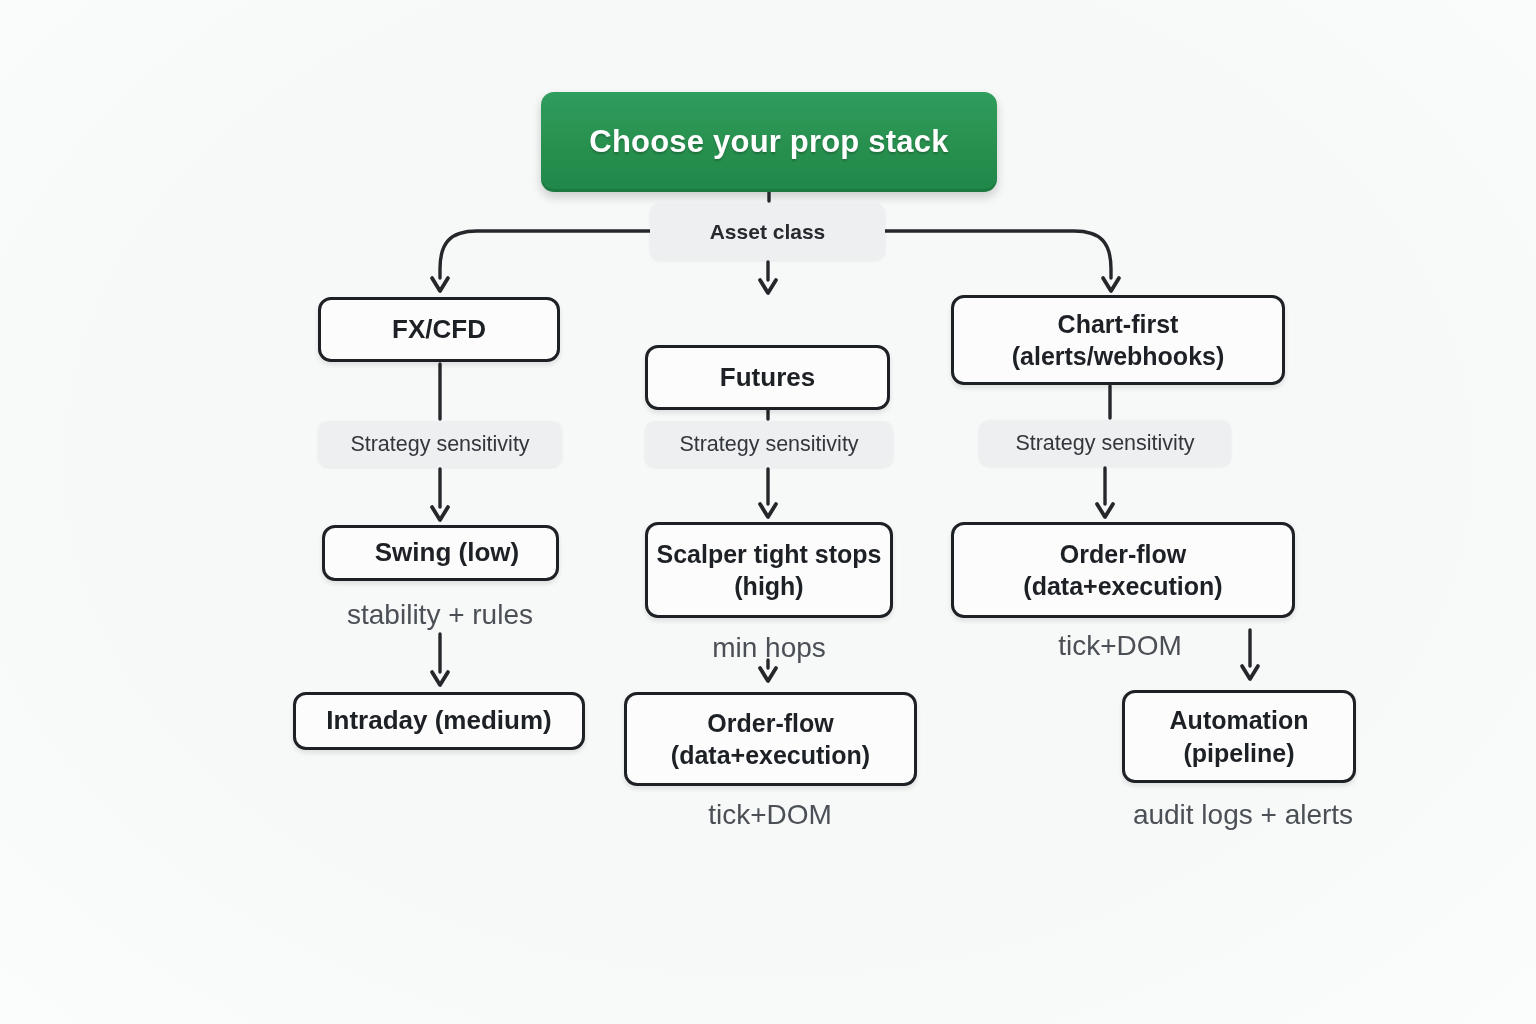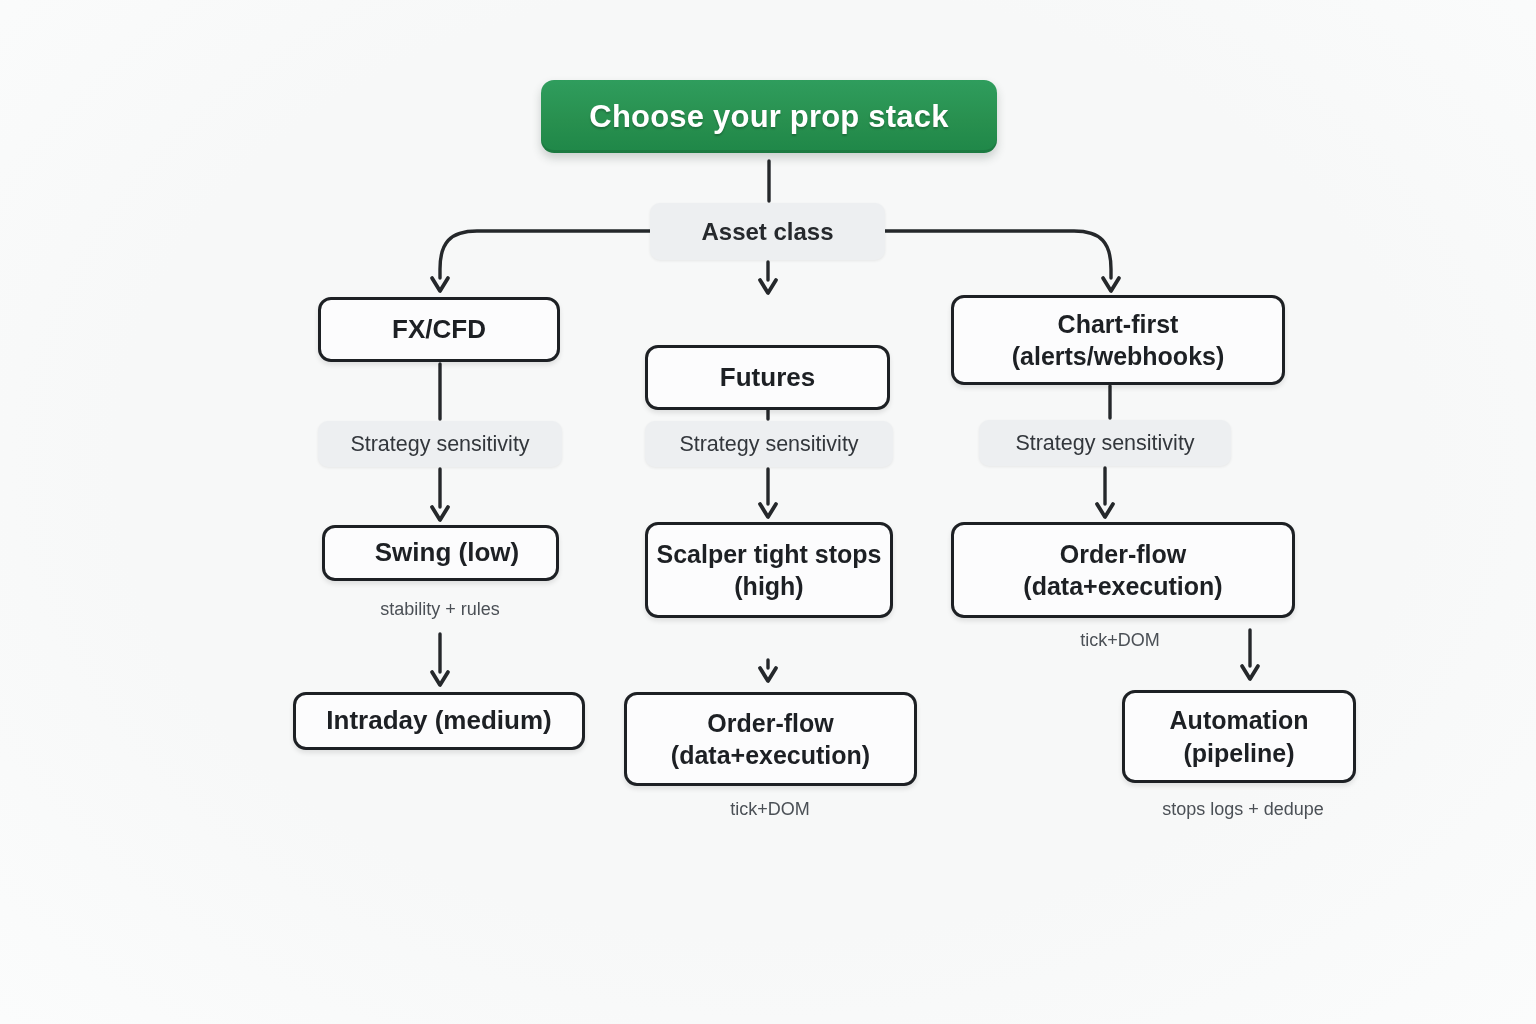--- a/index.html
+++ b/index.html
@@ -7,36 +7,36 @@
     position:relative;
     width:1536px;height:1024px;
     margin:0 auto;
     background:radial-gradient(ellipse at 50% 45%, #f7f8f8 60%, #fbfcfc 100%);
     overflow:hidden;
     font-family:"Liberation Sans", sans-serif;
   }
   .connectors{position:absolute;left:0;top:0;width:1536px;height:1024px;}
 
   .title-btn{
-    position:absolute;left:541px;top:80px;width:456px;height:73px;
+    position:absolute;left:541px;top:92px;width:456px;height:100px;
     background:linear-gradient(180deg,#2f9d5d 0%,#28904f 55%,#1f8748 100%);
     border-radius:13px;
     box-shadow:0 5px 10px rgba(40,60,50,.22), inset 0 -3px 0 rgba(0,0,0,.10);
     color:#ffffff;font-size:31px;font-weight:700;
     display:flex;align-items:center;justify-content:center;
     text-shadow:0 2px 2px rgba(0,0,0,.22);
     letter-spacing:.2px;
   }
   .pill{
     position:absolute;background:#edeff1;border-radius:10px;
     display:flex;align-items:center;justify-content:center;
     box-shadow:0 1px 3px rgba(0,0,0,.07);
     color:#33373c;
   }
-  .pill.root{left:650px;top:203px;width:235px;height:57px;font-size:24px;font-weight:600;color:#26292d;}
+  .pill.root{left:650px;top:203px;width:235px;height:57px;font-size:21px;font-weight:600;color:#26292d;}
   .pill.s1{left:318px;top:421px;width:244px;height:46px;font-size:21.5px;}
   .pill.s2{left:645px;top:421px;width:248px;height:46px;font-size:21.5px;}
   .pill.s3{left:979px;top:420px;width:252px;height:46px;font-size:21.5px;}
 
   .node{
     position:absolute;background:#fcfcfd;
     border:3.5px solid #1d2024;border-radius:13px;
     display:flex;align-items:center;justify-content:center;text-align:center;
     color:#1d2024;font-size:26px;font-weight:600;line-height:1.3;
     box-shadow:0 3px 5px rgba(0,0,0,.10);
@@ -46,21 +46,21 @@
   .node.futures{left:645px;top:297px;width:245px;height:65px;margin-top:48px;}
   .node.chart{left:951px;top:295px;width:334px;height:90px;font-size:25px;}
   .node.swing{left:322px;top:525px;width:237px;height:56px;padding-left:21px;}
   .node.scalper{left:645px;top:522px;width:248px;height:96px;font-size:25px;}
   .node.oflow3{left:951px;top:522px;width:344px;height:96px;font-size:25px;}
   .node.intraday{left:293px;top:692px;width:292px;height:58px;}
   .node.oflow2{left:624px;top:692px;width:293px;height:94px;font-size:25px;}
   .node.automation{left:1122px;top:690px;width:234px;height:93px;font-size:25px;}
 
   .caption{
-    position:absolute;color:#4b5056;font-size:18px;
+    position:absolute;color:#4b5056;font-size:28px;
     width:260px;text-align:center;
   }
   .cap-stability{left:310px;top:599px;}
   .cap-minhops{left:639px;top:632px;}
   .cap-tickdom3{left:990px;top:630px;}
   .cap-jitter{left:311px;top:765px;}
   .cap-tickdom2{left:640px;top:799px;}
   .cap-audit{left:1113px;top:799px;}
 </style>
 </head>
@@ -101,22 +101,23 @@
 
   <div class="pill s1">Strategy sensitivity</div>
   <div class="pill s2">Strategy sensitivity</div>
   <div class="pill s3">Strategy sensitivity</div>
 
   <div class="node swing">Swing (low)</div>
   <div class="node scalper">Scalper tight stops (high)</div>
   <div class="node oflow3">Order-flow (data+execution)</div>
 
   <div class="caption cap-stability">stability + rules</div>
+  <div class="caption cap-minhops">min hops</div>
   <div class="caption cap-tickdom3">tick+DOM</div>
 
   <div class="node intraday">Intraday (medium)</div>
   <div class="node oflow2">Order-flow (data+execution)</div>
   <div class="node automation">Automation (pipeline)</div>
 
   <div class="caption cap-tickdom2">tick+DOM</div>
-  <div class="caption cap-audit">stops logs + dedupe</div>
+  <div class="caption cap-audit">audit logs + alerts</div>
 
 </div>
 
 </body></html>

